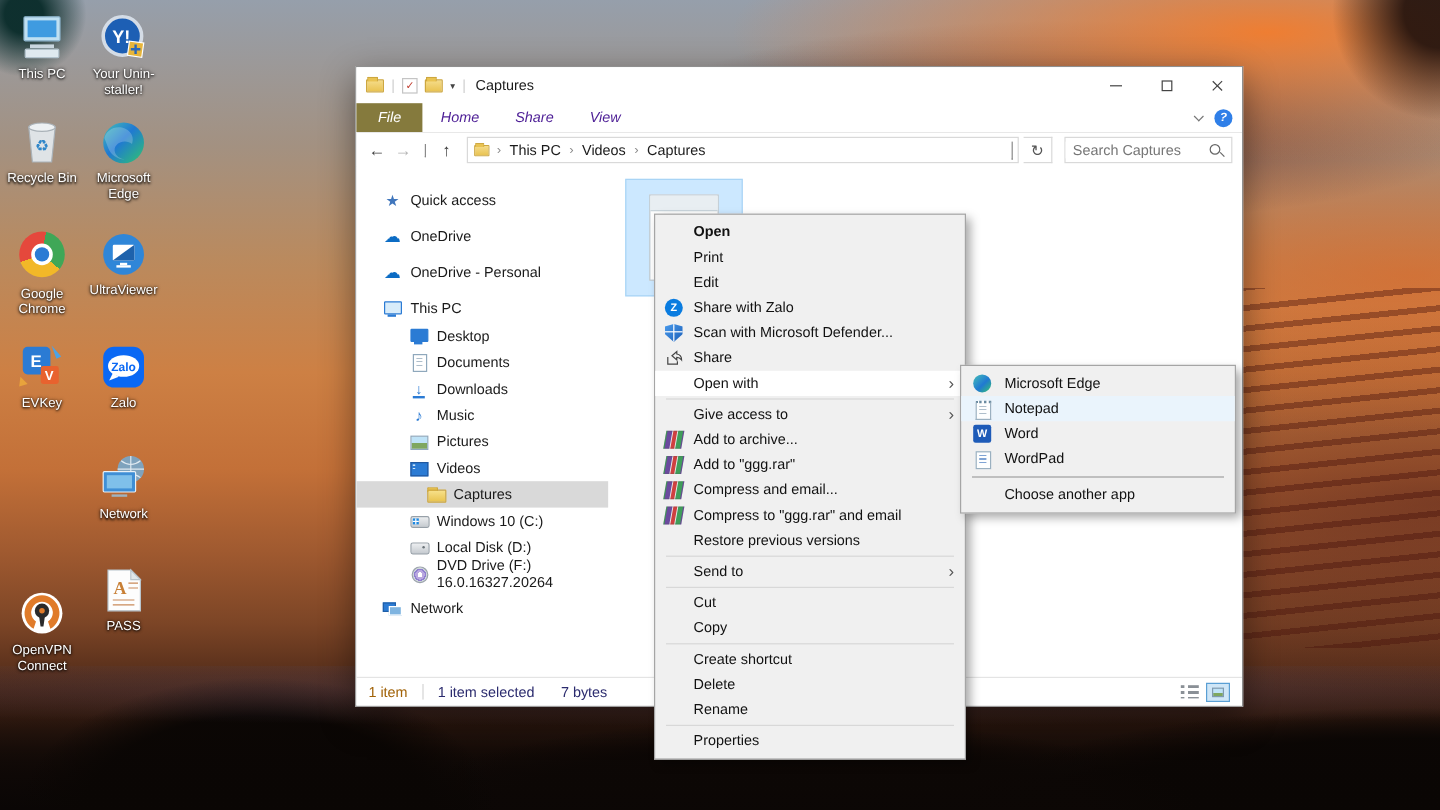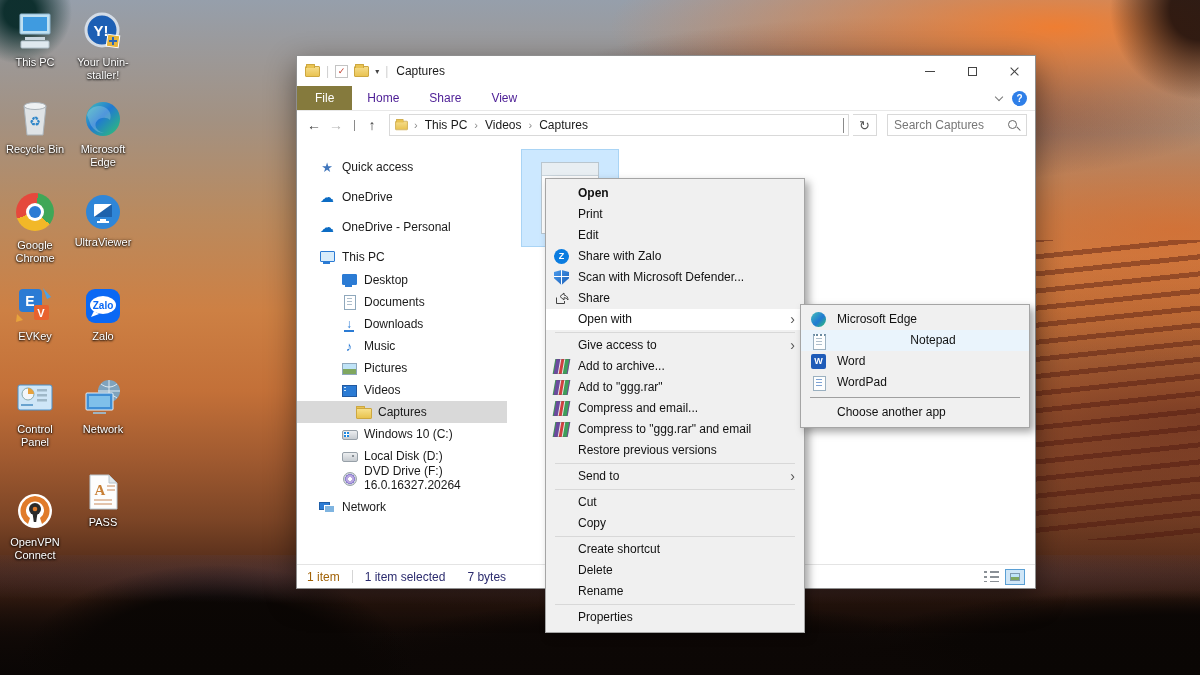--- a/index.html
+++ b/index.html
@@ -55,21 +55,21 @@
   .win-title { margin-left:8px; font-size:12px; color:#1a1a1a; }
   .win-ctrls { margin-left:auto; display:flex; height:30px; }
   .wbtn { width:42px; height:30px; display:flex; align-items:center; justify-content:center; }
   .min-glyph { width:10px; height:1px; background:#444; }
   .max-glyph { width:9px; height:9px; border:1px solid #444; }
   .close-glyph { width:11px; height:11px; position:relative; }
   .close-glyph::before,.close-glyph::after { content:""; position:absolute; left:5px; top:0;
     width:1.2px; height:11px; background:#444; }
   .close-glyph::before { transform:rotate(45deg); } .close-glyph::after { transform:rotate(-45deg); }
 
-  .ribbon { height:25px; display:flex; align-items:stretch; border-bottom:1px solid #e8e8e8; background:#fff; }
+  .ribbon { height:25px; display:flex; align-items:stretch; border-bottom:1px solid #e8e8e8; background:#fff;font-style:italic; }
   .tab { padding:0 15px; display:flex; align-items:center; font-size:12px; color:#4c1d95; }
   .tab.file { background:#857a3d; color:#fff; padding:0 18px; }
   .ribbon-right { margin-left:auto; display:flex; align-items:center; gap:10px; padding-right:8px; }
   .chev-d { width:6px; height:6px; border-right:1.5px solid #777; border-bottom:1.5px solid #777;
     transform:rotate(45deg); margin-top:-3px; }
   .help-badge { width:15px; height:15px; border-radius:50%; background:#2f7fe8; color:#fff;
     font-size:10px; font-weight:bold; display:flex; align-items:center; justify-content:center; }
 
   .addrbar { height:28px; display:flex; align-items:center; padding:0 8px; gap:4px; background:#fff; }
   .nav-glyph { font-size:14px; width:18px; text-align:center; }
@@ -130,21 +130,21 @@
   .cm-row { height:21px; line-height:21px; position:relative; padding-left:32px; font-size:12px; color:#111; }
   .cm-row.hl { background:#fff; }
   .cm-row .bold { font-weight:bold; }
   .cm-arrow { position:absolute; right:9px; top:0; font-size:14px; color:#555; }
   .cm-sep { height:1px; background:#d8d8d8; margin:2px 9px; }
   .mi { position:absolute; left:8px; top:3px; width:15px; height:15px; }
 
   .submenu { position:absolute; left:800px; top:304px; width:230px; background:#f0f0f0;
     border:1px solid #a5a5a5; box-shadow:4px 4px 8px rgba(0,0,0,.35); padding:4px 0; z-index:30; }
   .sm-row { height:21px; line-height:21px; position:relative; padding-left:36px; font-size:12px; color:#111; }
-  .sm-row.hl { background:#eaf4fc;text-align:center; }
+  .sm-row.hl { background:#eaf4fc; }
   .sm-sep { height:1px; background:#9f9f9f; margin:4px 9px; }
   .smi { position:absolute; left:10px; top:3px; width:15px; height:15px; }
 
   
   .si { width:16px; height:16px; display:inline-flex; align-items:center; justify-content:center;
     flex:0 0 16px; position:relative; }
   .si-star { color:#4076bc; font-size:13px; }
   .si-cloud { color:#0c6cc4; font-size:14px; }
   .si-monitor::before { content:""; width:13px; height:9px; border:1.3px solid #2b7bd4; background:#d8ecfa;
     position:absolute; left:1px; top:2px; border-radius:1px; }
@@ -296,34 +296,20 @@
     <div class="art">
       <svg viewBox="0 0 44 44" width="44" height="44">
           <rect x="5" y="5" width="34" height="34" rx="9" fill="#0a68f4"></rect>
           <ellipse cx="22" cy="21" rx="13" ry="9" fill="#fff"></ellipse>
           <path d="M13 27l-3 6 8-3z" fill="#fff"></path>
           <text x="22" y="25" font-size="10" fill="#0a68f4" font-weight="bold" text-anchor="middle" font-family="sans-serif">Zalo</text>
         </svg>
     </div>
     <div class="lbl">Zalo</div>
   </div>
-  <div class="dicon" style="left:2px;top:377px">
-    <div class="art">
-      <svg viewBox="0 0 44 44" width="44" height="44">
-          <rect x="5" y="8" width="34" height="25" rx="2" fill="#cfe6f7" stroke="#4a90c8"></rect>
-          <circle cx="15" cy="17" r="6" fill="#f3f6f9" stroke="#8aa"></circle>
-          <path d="M15 11a6 6 0 0 1 6 6h-6z" fill="#e8a33c"></path>
-          <rect x="24" y="12" width="10" height="2.5" fill="#9fb8c8"></rect>
-          <rect x="24" y="17" width="10" height="2.5" fill="#9fb8c8"></rect>
-          <rect x="24" y="22" width="10" height="2.5" fill="#9fb8c8"></rect>
-          <rect x="8" y="27" width="12" height="2" fill="#6aa3cf"></rect>
-        </svg>
-    </div>
-    <div class="lbl">Control Panel</div>
-  </div>
   <div class="dicon" style="left:70px;top:377px">
     <div class="art">
       <svg viewBox="0 0 44 44" width="44" height="44">
           <circle cx="28" cy="14" r="11" fill="#7fa3bd"></circle>
           <path d="M17 14h22M28 3v22M20 7c5 4 11 4 16 0M20 21c5-4 11-4 16 0" stroke="#dfe9f0" fill="none"></path>
           <rect x="5" y="16" width="27" height="17" rx="1" fill="#3f8fd6" stroke="#e8f0f6"></rect>
           <rect x="8" y="19" width="21" height="11" fill="#7fc0ea"></rect>
           <rect x="12" y="35" width="13" height="2" fill="#9fb3c0"></rect>
         </svg>
     </div>

